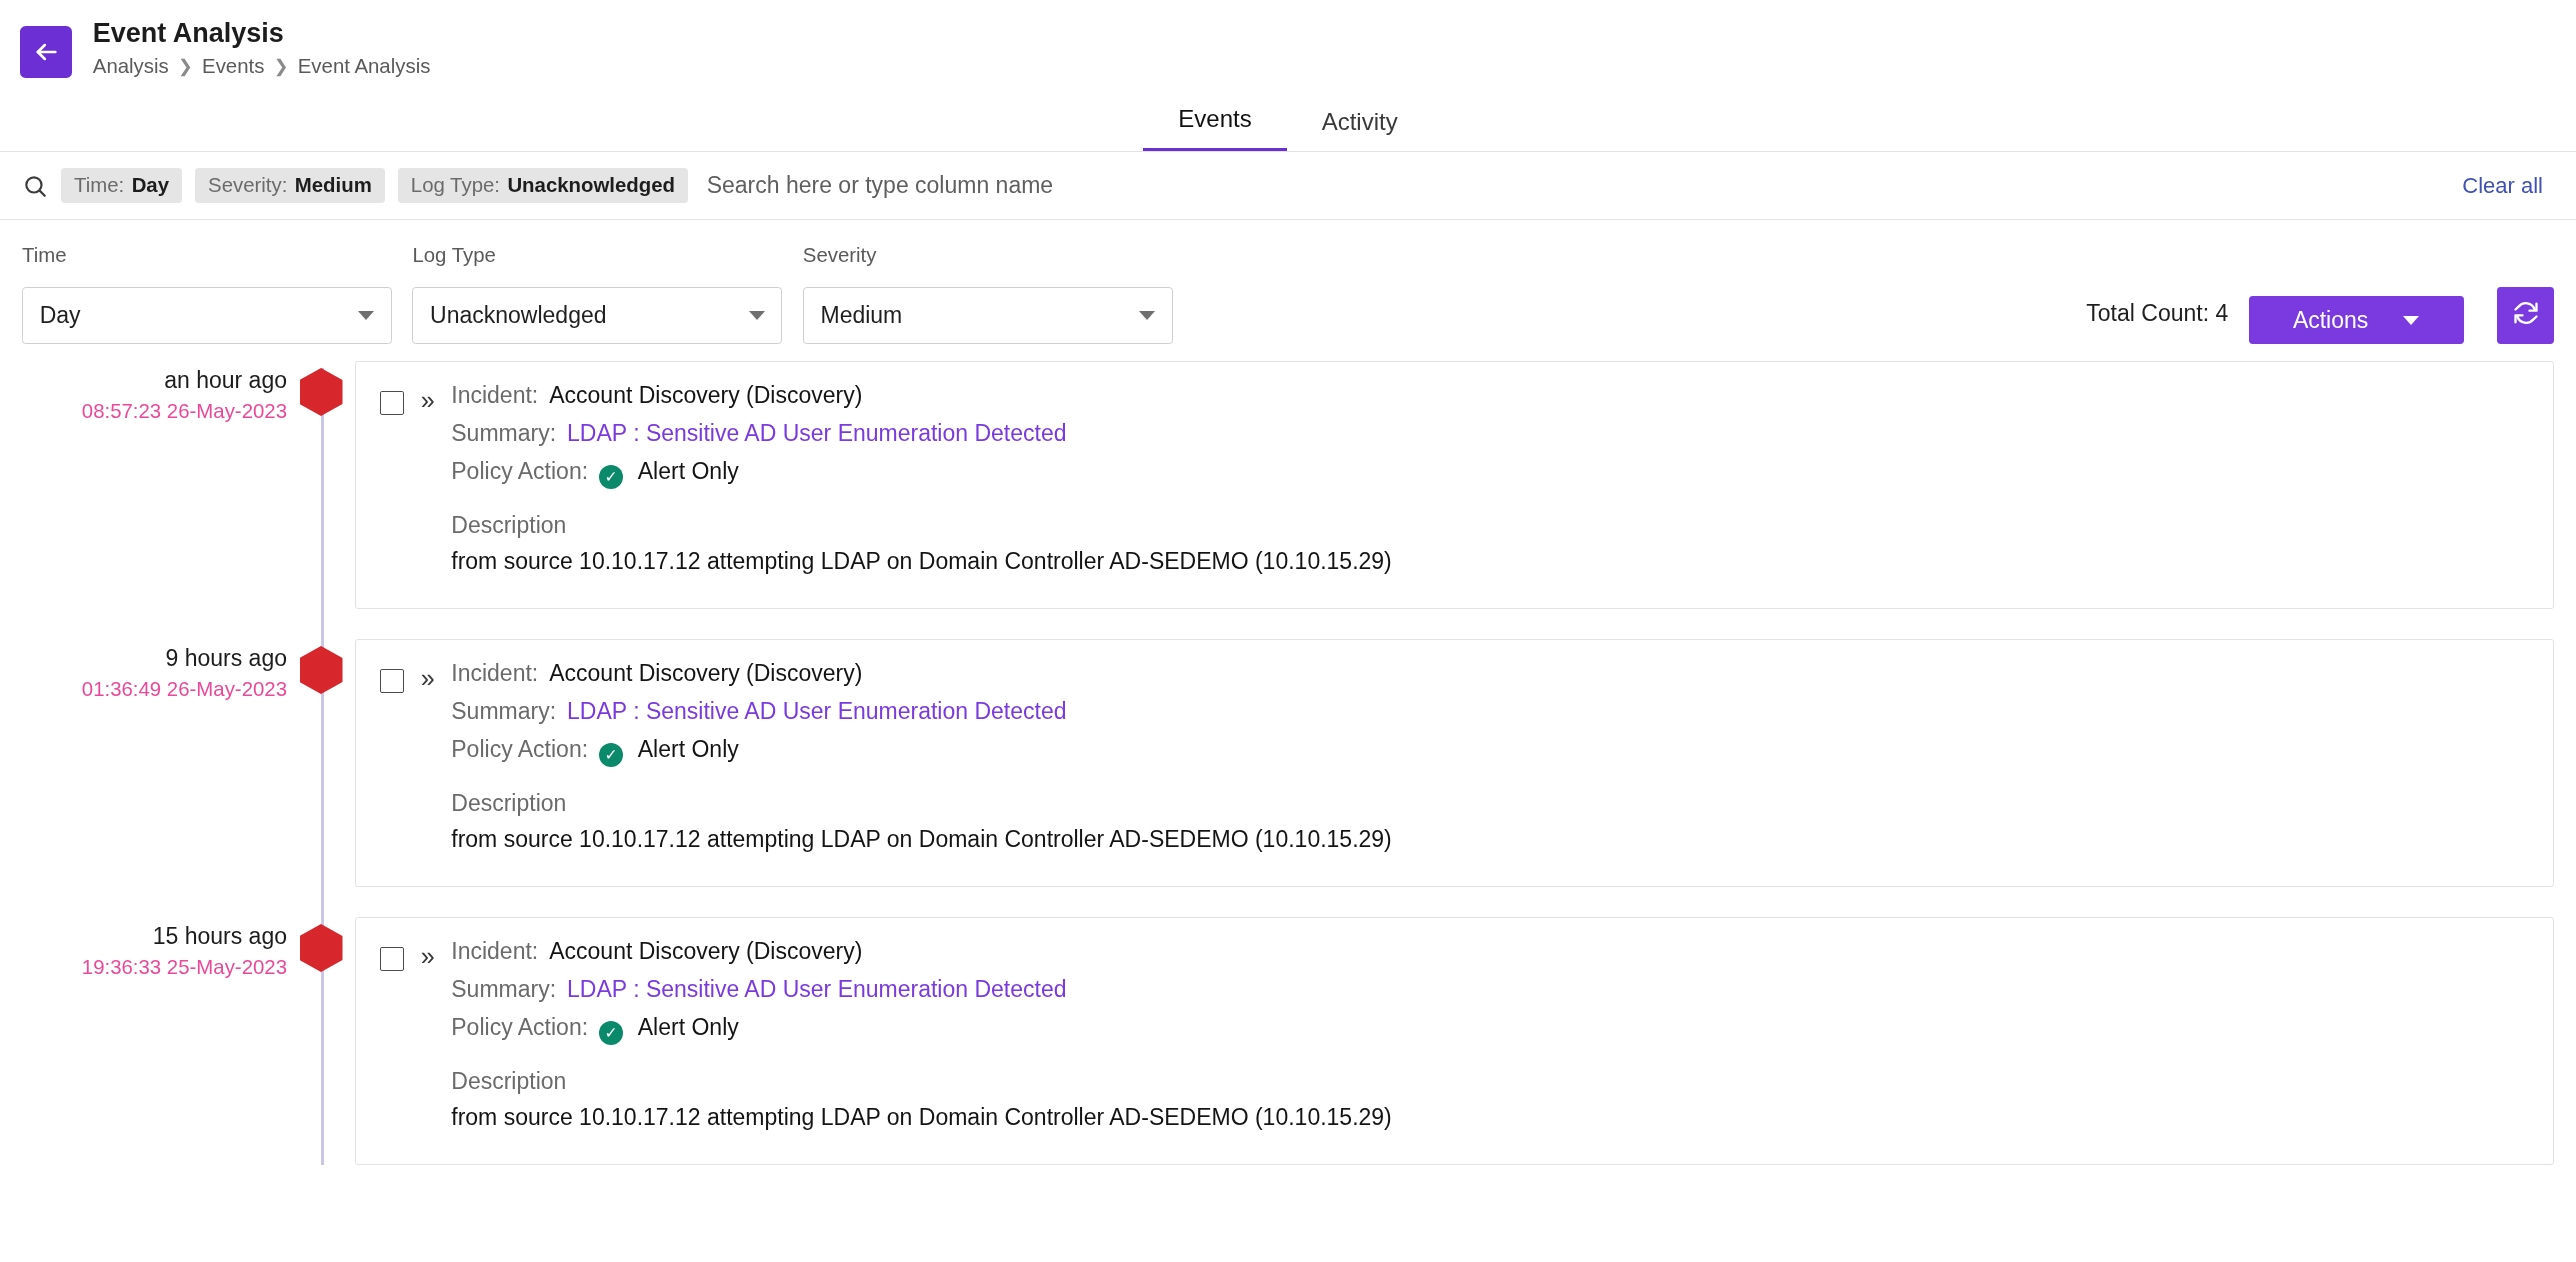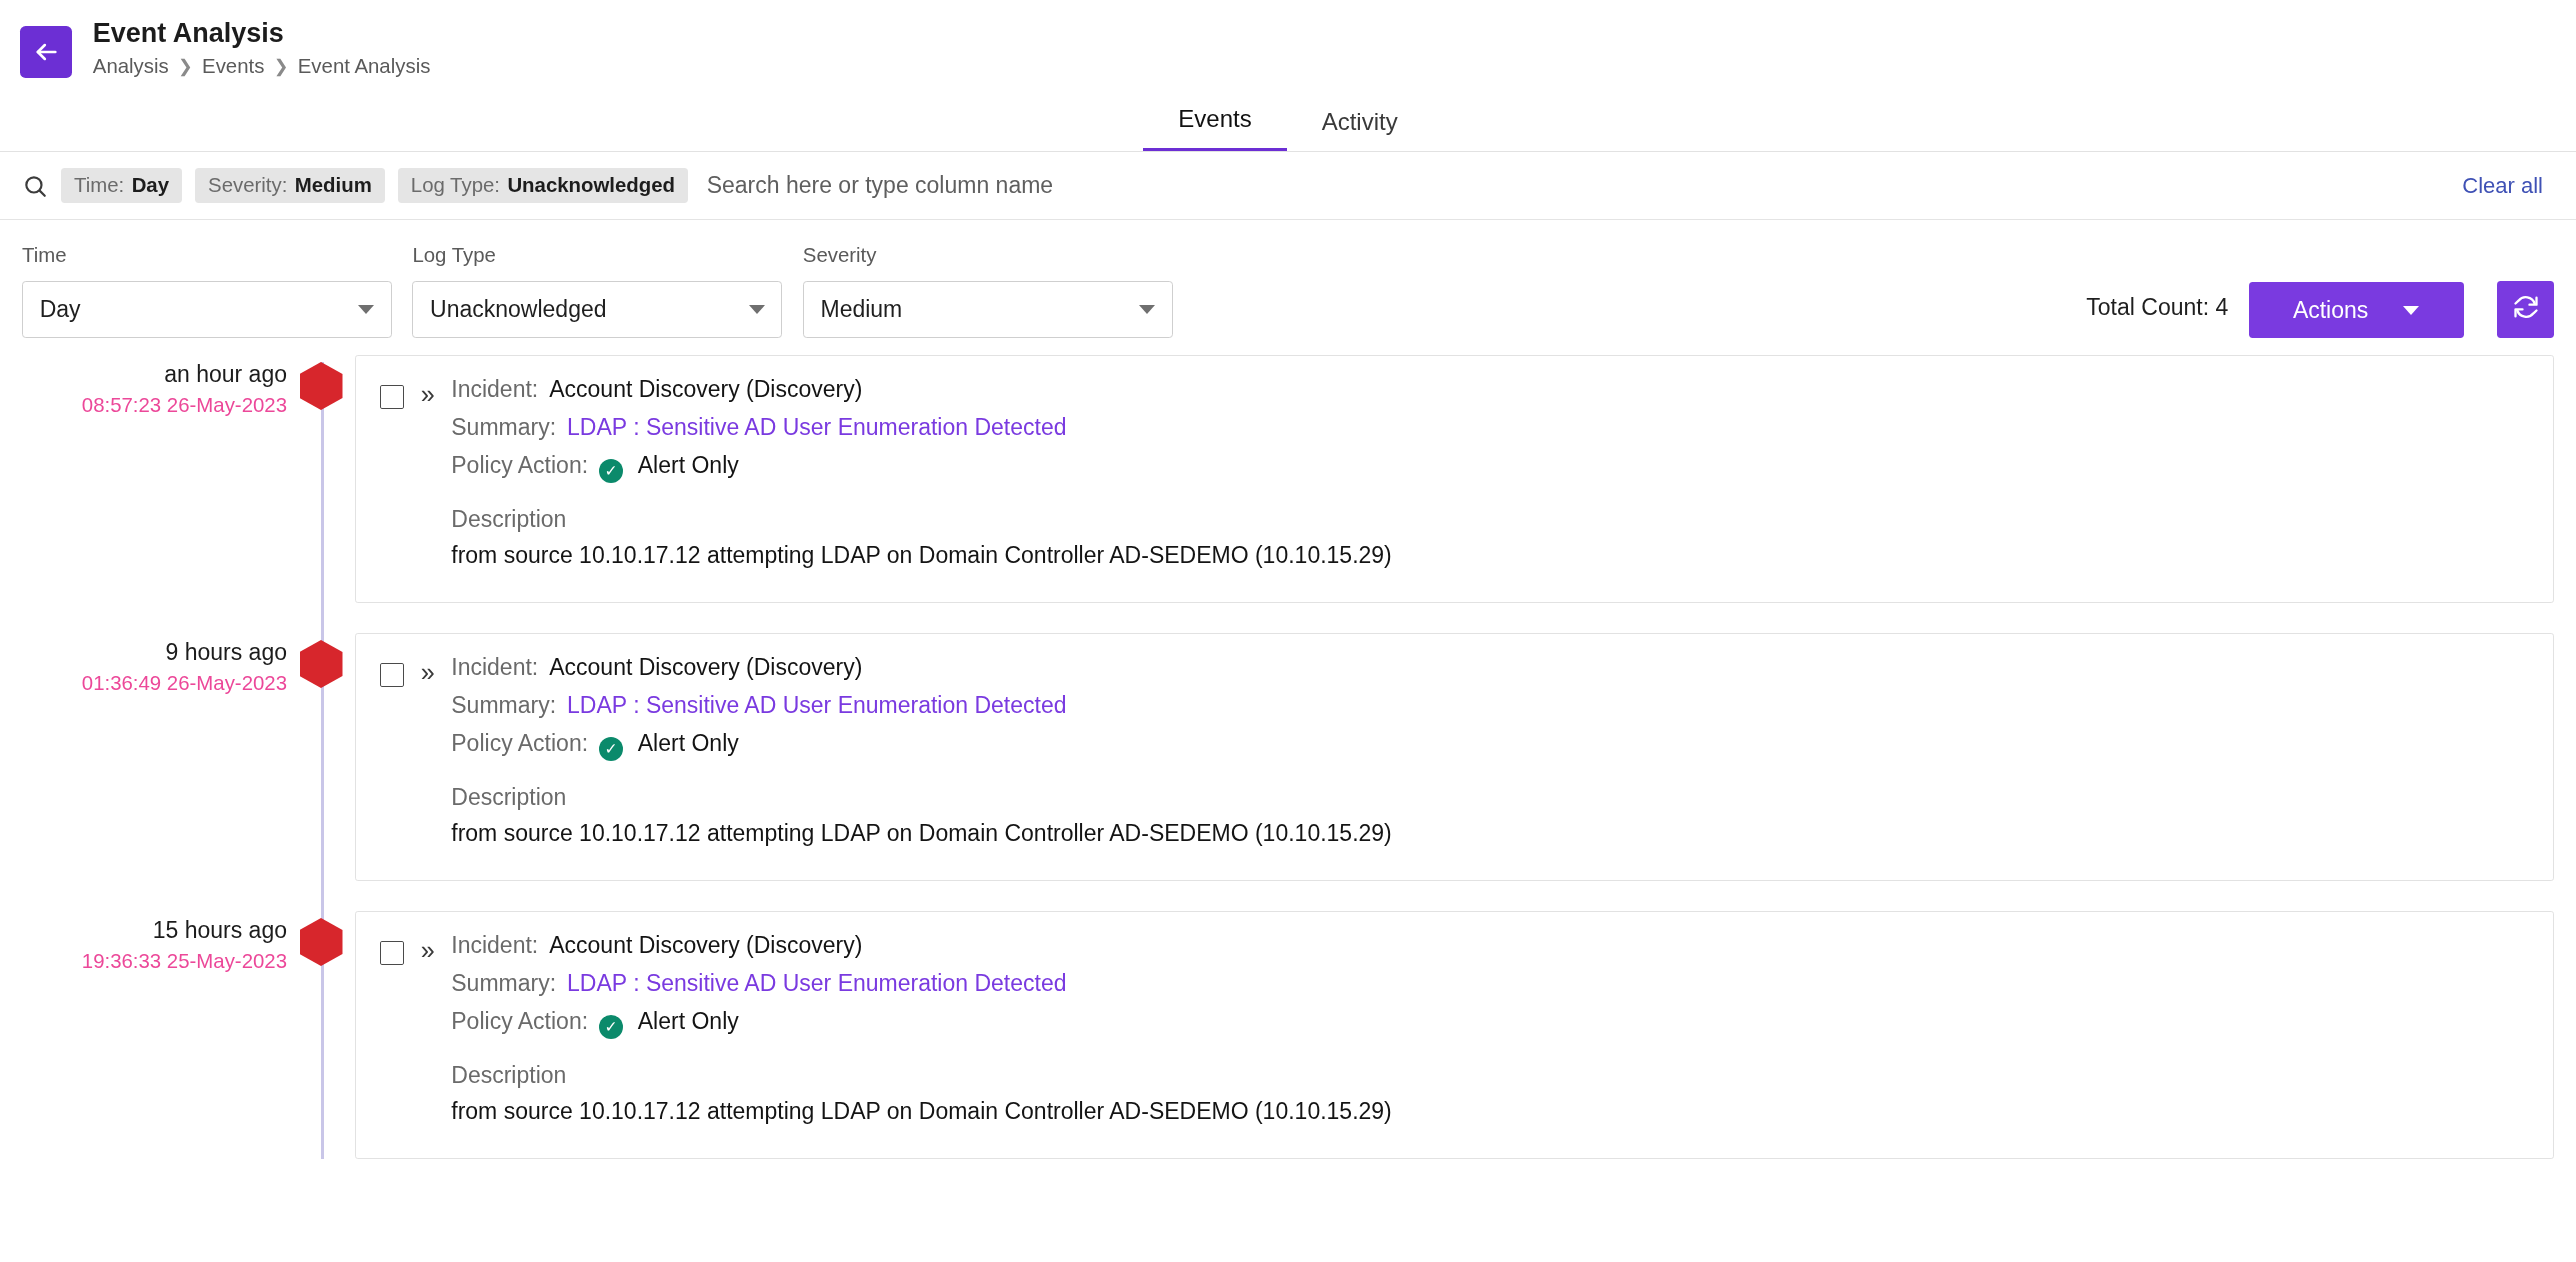--- a/index.html
+++ b/index.html
@@ -117,21 +117,21 @@
   .filters {
     display: flex;
     align-items: flex-end;
     padding: 24px 22px 16.7px 22px;
     gap: 20.4px;
   }
   .field { display: flex; flex-direction: column; }
   .field-label {
     font-size: 20.4px;
     color: #5a5a5a;
-    margin-bottom: 14px;
+    margin-bottom: 20px;
   }
   .select {
     width: 370px;
     height: 57px;
     border: 0.9px solid #cfcfcf;
     border-radius: 3.7px;
     display: flex;
     align-items: center;
     justify-content: space-between;
     padding: 0 16.7px;
@@ -150,21 +150,21 @@
   .spacer { flex: 1; }
   .total-count {
     font-size: 23px;
     color: #1f1f1f;
     margin-bottom: 17px;
     white-space: nowrap;
   }
   .actions-btn {
     background: #7a3ae0;
     color: #fff;
-    height: 56px;
+    height: 48px;
     min-width: 215px;
     border-radius: 3.7px;
     display: flex;
     align-items: center;
     justify-content: center;
     gap: 35px;
     font-size: 23px;
     cursor: pointer;
     border: none;
     font-family: "Liberation Sans", sans-serif;

